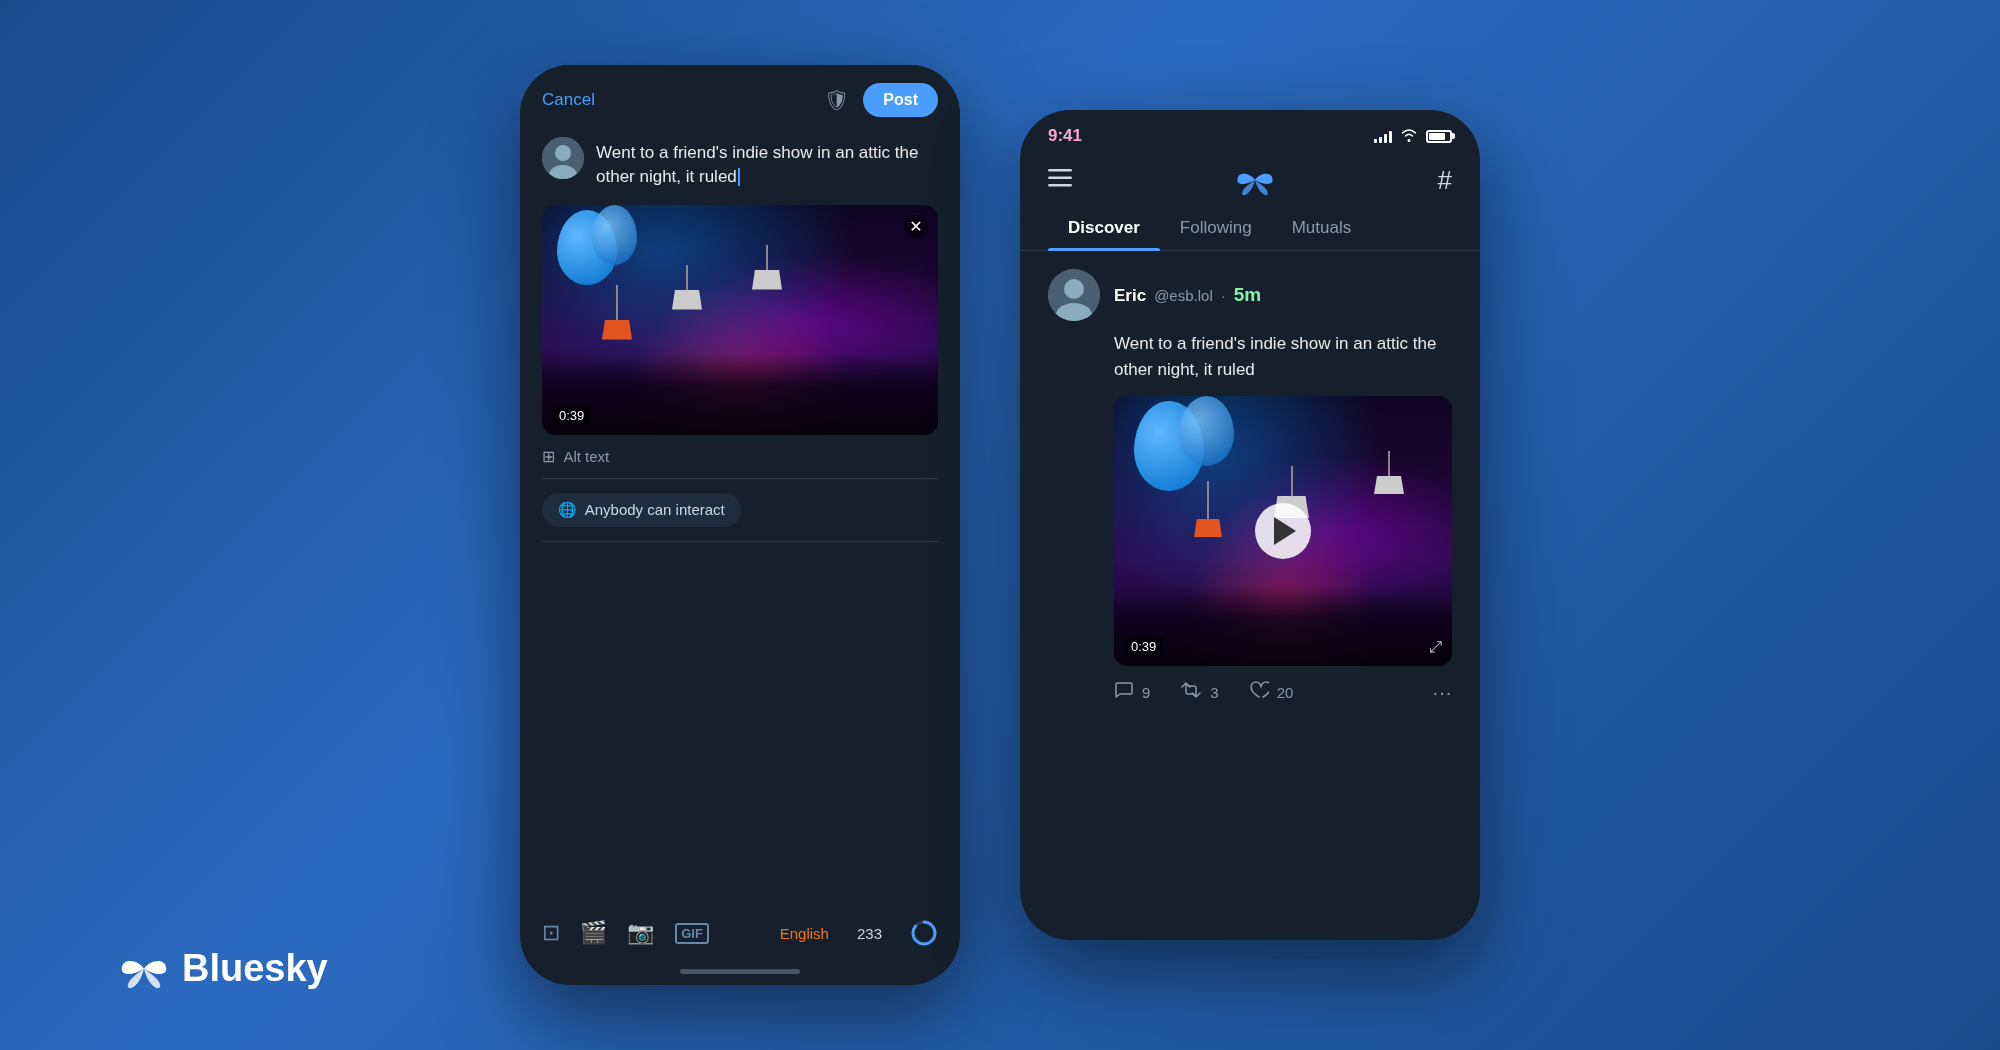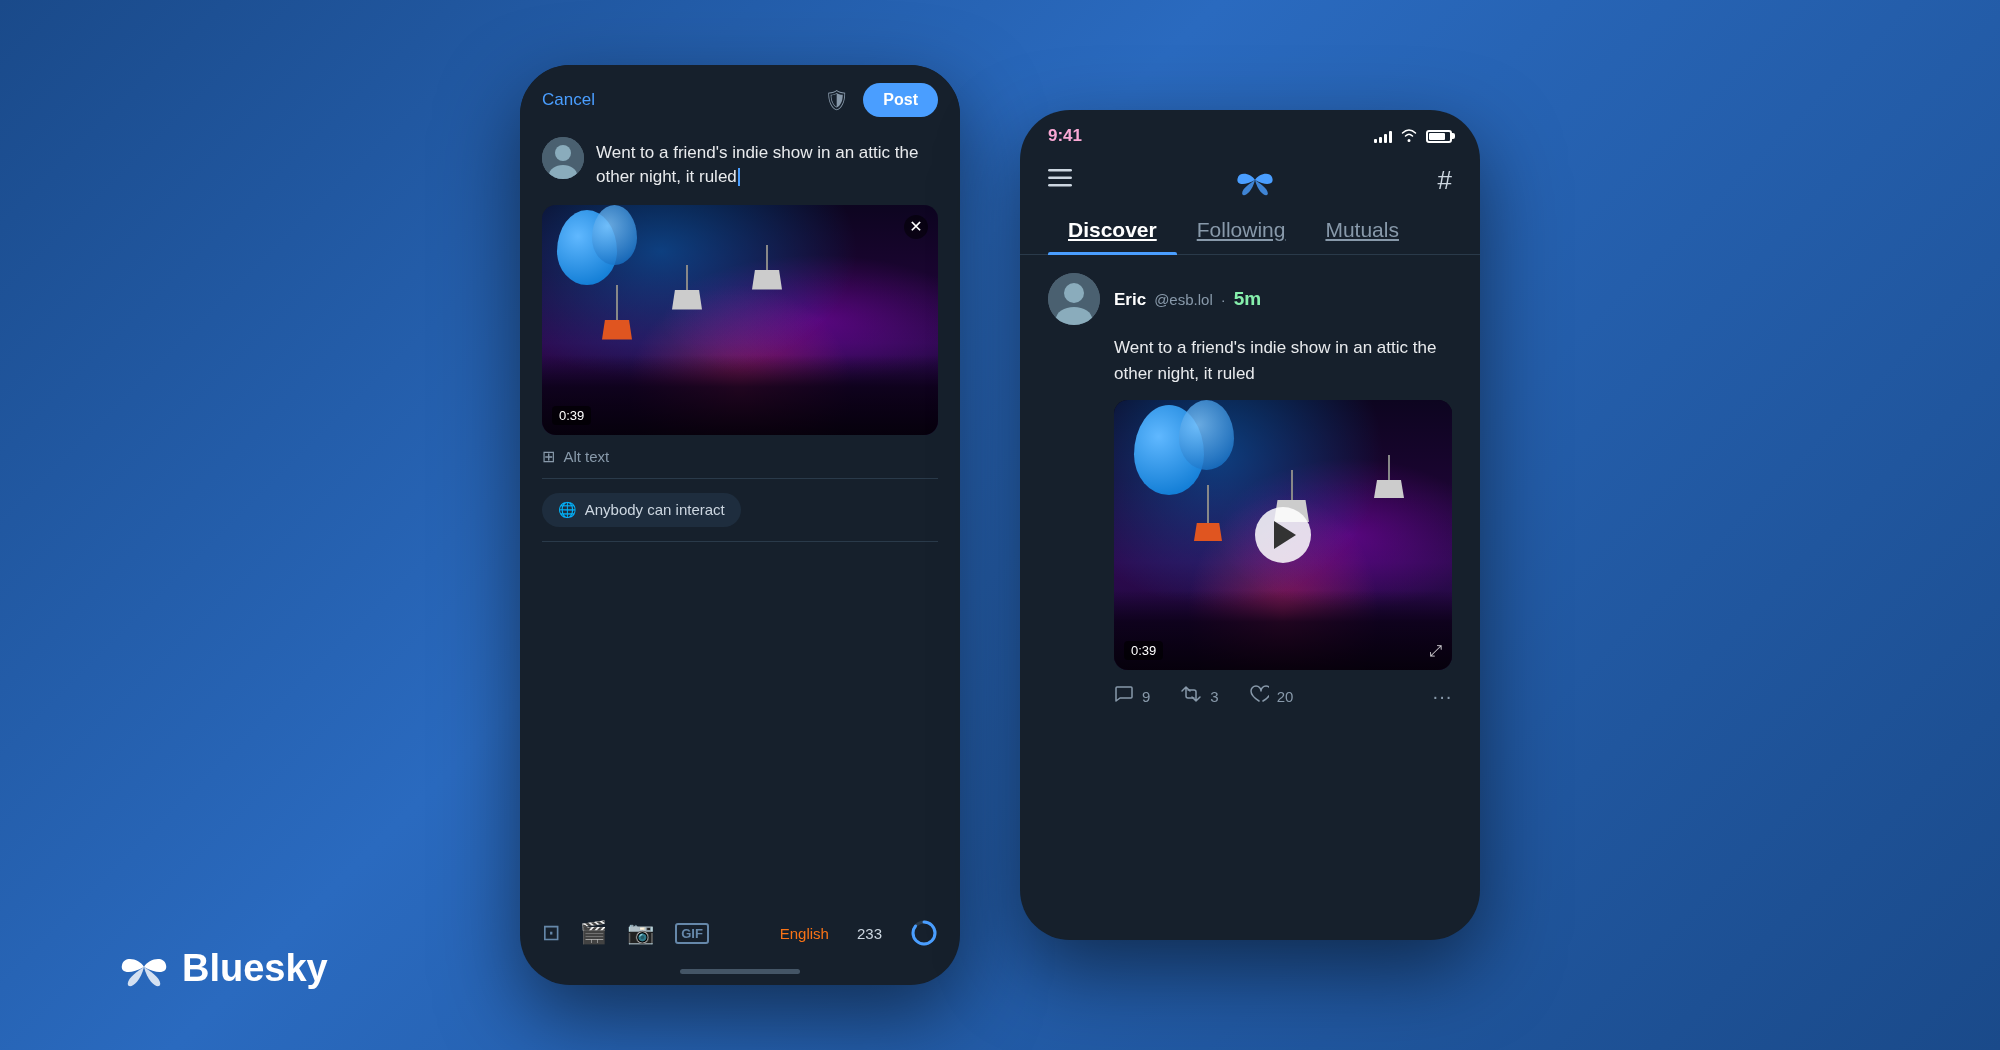--- a/index.html
+++ b/index.html
@@ -13,21 +13,21 @@
       font-family: -apple-system, BlinkMacSystemFont, 'Segoe UI', sans-serif;
       overflow: hidden;
       position: relative;
     }
 
     .branding {
       position: absolute;
       bottom: 60px;
       left: 120px;
       display: flex;
-      align-items: flex-start;
+      align-items: center;
       gap: 14px;
     }
     .branding-text {
       color: white;
       font-size: 38px;
       font-weight: 600;
     }
 
     .phones-container {
       display: flex;
@@ -381,25 +381,24 @@
     .hash-icon { color: #ccd6e0; font-size: 22px; }
 
     
     .app-tabs {
       display: flex;
       border-bottom: 1px solid #2a3a4a;
       padding: 0 28px;
     }
     .tab {
       padding: 10px 20px 12px;
-      font-size: 21px;
+      font-size: 17px;
       font-weight: 500;
       color: #8899aa;
       position: relative;
-      text-decoration: underline;
     }
     .tab.active {
       color: white;
       font-weight: 700;
     }
     .tab.active::after {
       content: '';
       position: absolute;
       bottom: -1px;
       left: 0;

